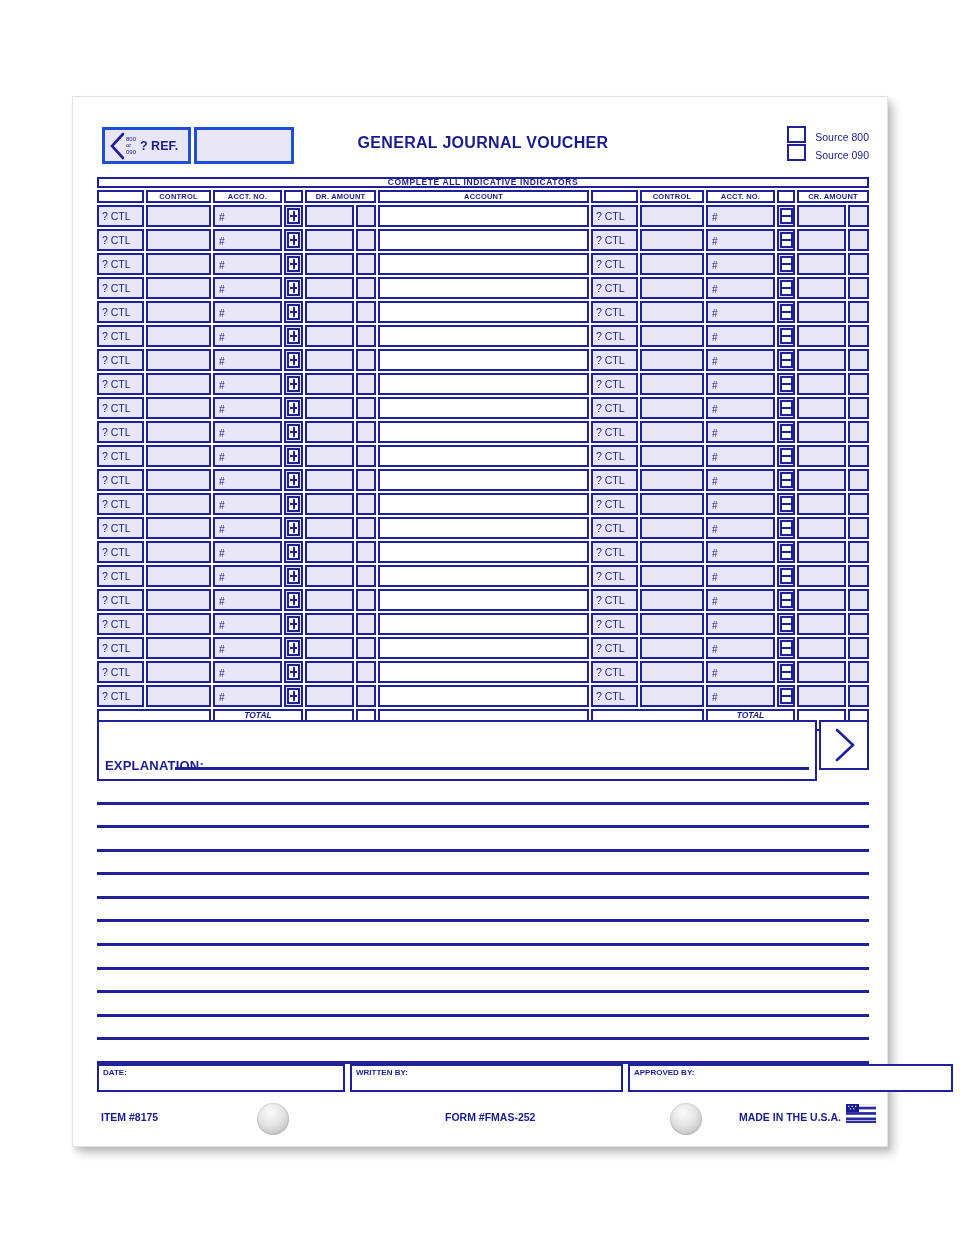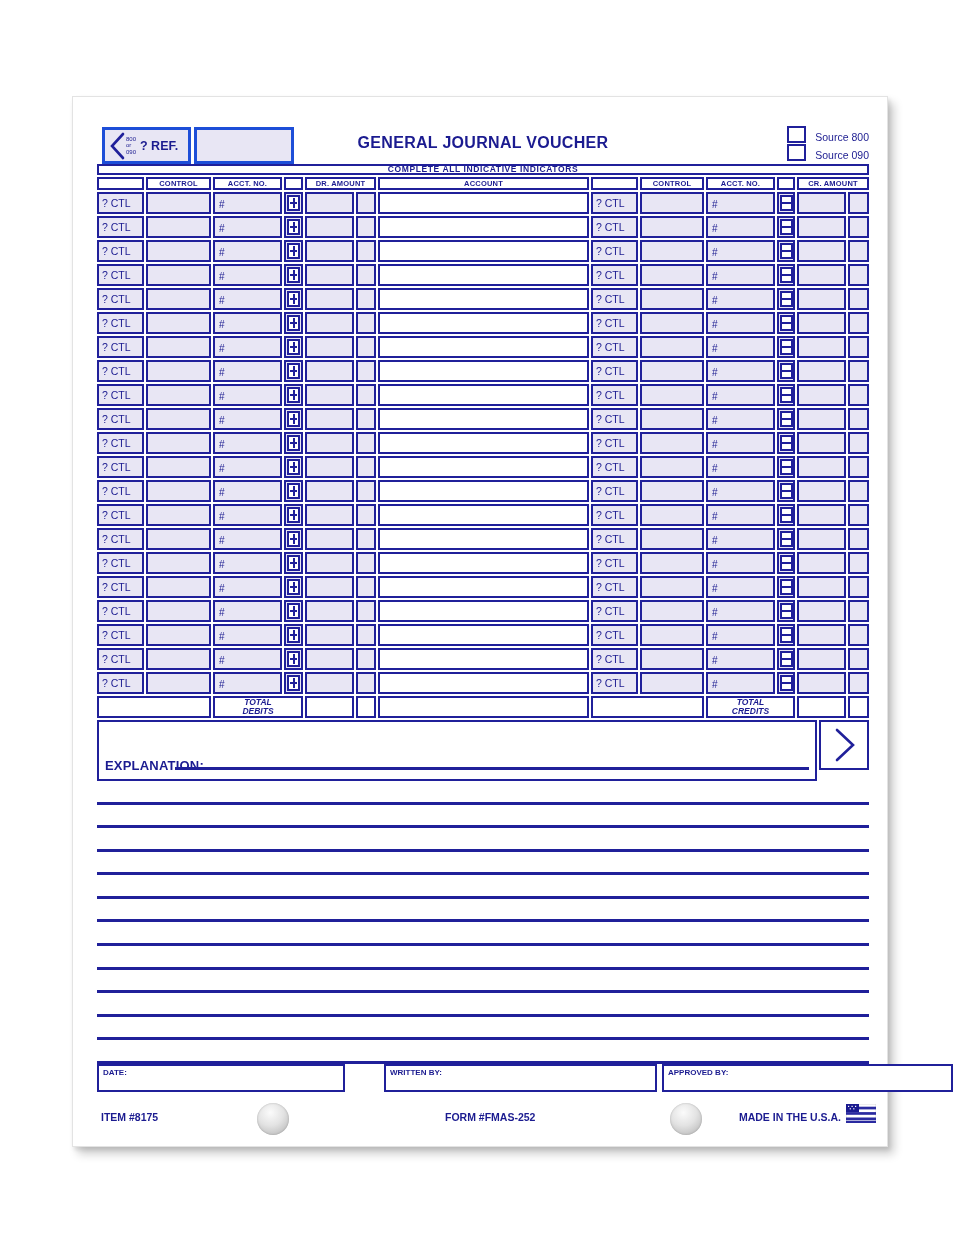--- a/index.html
+++ b/index.html
@@ -18,21 +18,21 @@
   .refbox-a{left:5px;width:89px;display:flex;align-items:center;padding-left:5px;}
   .refbox-b{left:97px;width:100px;}
   .ref-stack{font-size:6px;line-height:6.5px;color:#1b1b90;margin-left:1px;}
   .ref-label{font-size:12.5px;font-weight:700;margin-left:4px;white-space:nowrap;}
   .page-title{position:absolute;left:0;right:0;top:9px;text-align:center;font-size:16px;font-weight:700;letter-spacing:.3px;}
   .sources{position:absolute;right:0;top:3px;display:flex;flex-direction:column;gap:3px;}
   .source-row{display:flex;align-items:flex-end;gap:9px;height:15px;}
   .source-box{width:15px;height:13px;border:2.5px solid #20209a;background:#fff;box-sizing:content-box;}
   .source-label{font-size:10.5px;}
   
-  .formtable{position:absolute;left:24px;top:67px;width:772px;border-radius:8px;}
+  .formtable{position:absolute;left:24px;top:80px;width:772px;border-radius:8px;}
   .frow{display:grid;grid-template-columns:47px 65px 69px 19px 49px 20px 211px 47px 64px 69px 18px 49px 21px;column-gap:2px;margin-bottom:2px;}
   .c{border:2px solid #20209a;box-sizing:border-box;background:#e8e6f4;display:flex;align-items:center;overflow:hidden;}
   .w{background:#fff;}
   .span2{grid-column:span 2;}
   .span13{grid-column:1 / -1;}
   .striprow .c{height:11px;justify-content:center;}
   .strip-text{font-size:8.5px;line-height:7px;font-weight:700;letter-spacing:.6px;white-space:nowrap;}
   .headrow .c{height:13px;justify-content:center;background:#fff;}
   .head-text{font-size:7.5px;line-height:8px;font-weight:600;letter-spacing:.2px;white-space:nowrap;}
   .drow .c{height:22px;}
@@ -53,21 +53,21 @@
   .exp-label{position:absolute;left:6px;bottom:6px;font-size:13px;font-weight:600;letter-spacing:.2px;}
   .exp-line{position:absolute;left:76px;right:6px;bottom:9px;border-bottom:3px solid #20209a;}
   .exp-next{position:absolute;right:0;top:0;width:50px;height:50px;border:2.5px solid #20209a;box-sizing:border-box;background:#fff;display:flex;align-items:center;justify-content:center;}
   
   .ruled{position:absolute;left:24px;top:684px;width:772px;}
   .rule{height:23.58px;box-sizing:border-box;border-bottom:3px solid #20209a;}
   
   .signrow{position:absolute;left:24px;top:967px;width:856px;height:28px;display:flex;gap:5px;}
   .signbox{border:2.5px solid #20209a;box-sizing:border-box;background:#fff;font-size:8px;font-weight:600;padding:2px 0 0 4px;}
   .signbox.date{flex:0 0 248px;}
-  .signbox.written{flex:0 0 273px;margin-left:34px;}
+  .signbox.written{flex:0 0 273px;}
   .signbox.approved{flex:1;}
   
   .ft-text{position:absolute;font-size:10.5px;font-weight:700;white-space:nowrap;}
   .hole{position:absolute;width:32px;height:32px;border-radius:50%;
     background:radial-gradient(circle at 42% 30%, #fbfbfb 0%, #e3e3e3 45%, #c2c2c2 80%, #b3b3b3 100%);
     box-shadow:inset 0 0 2px rgba(0,0,0,.25);}
   .flag{position:absolute;right:11px;top:1007px;width:30px;height:19px;}
   svg.chev{display:block;}
 </style>
 </head>

